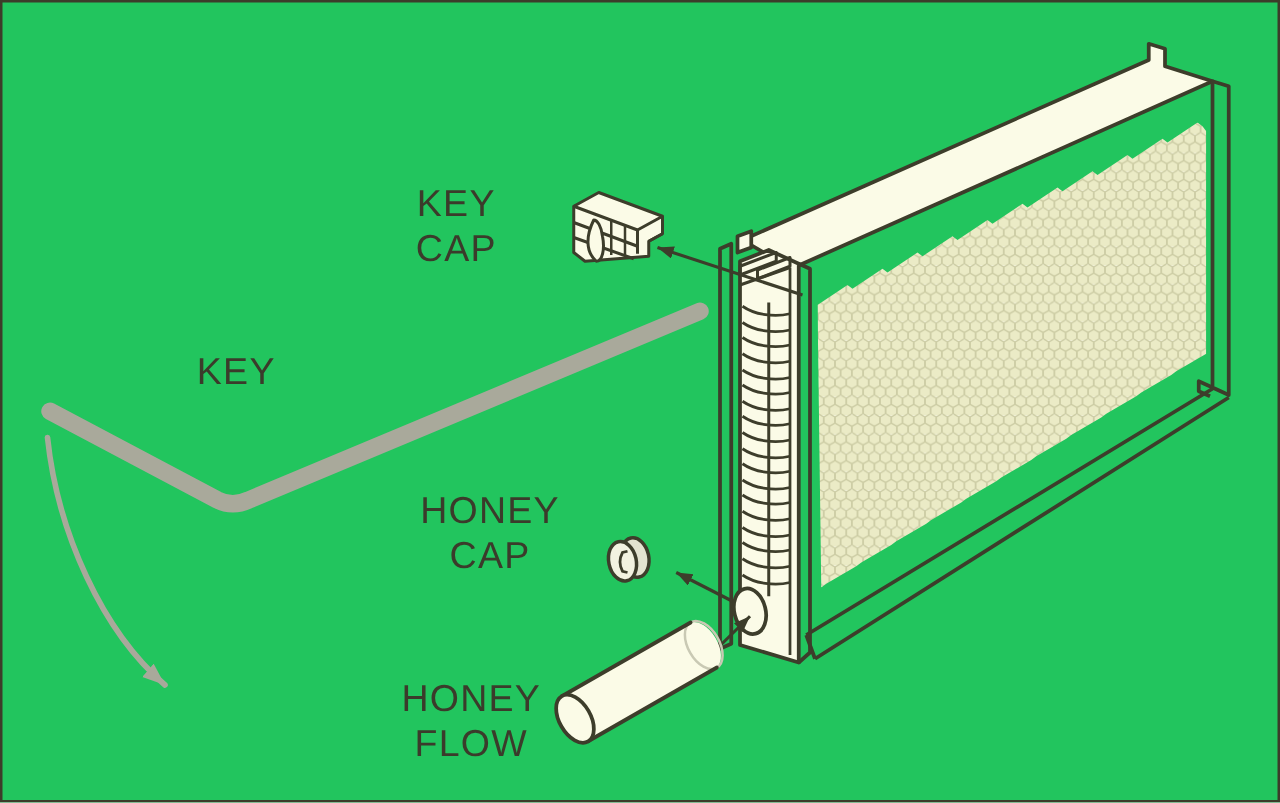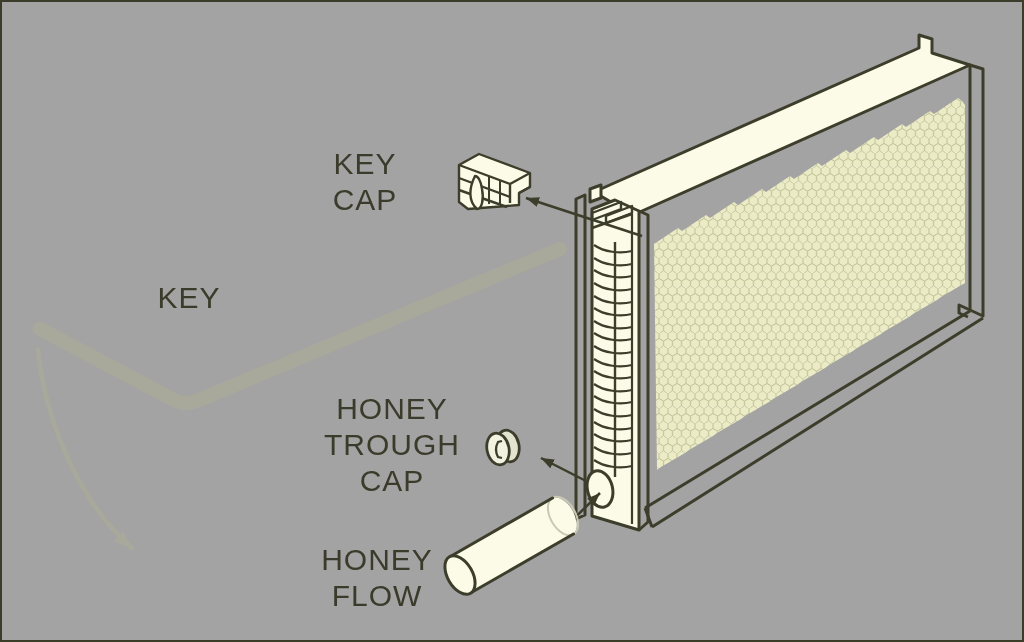--- a/index.html
+++ b/index.html
@@ -1,20 +1,20 @@
 <!DOCTYPE html>
 <html><head>
 <meta charset="utf-8">
 <style>
   html,body{margin:0;padding:0;background:#ffffff;}
   #stage{
     position:relative;
     width:1024px;height:642px;
     box-sizing:border-box;
-    background:#a3a3a3;
+    background:#22c55e;
     border:2px solid #3c3c2a;
     overflow:hidden;
     font-family:"Liberation Sans", sans-serif;
   }
   #art{position:absolute;left:0;top:0;}
   .label{
     position:absolute;
     text-align:center;
     color:#3b3b2b;
     font-size:30px;
@@ -140,21 +140,20 @@
     <span>KEY</span>
     <span>CAP</span>
   </div>
 
   <div class="label" style="left:87px;top:278px;width:200px;">
     <span>KEY</span>
   </div>
 
   <div class="label" style="left:290px;top:389px;width:200px;">
     <span>HONEY</span>
-    <span>TROUGH</span>
     <span>CAP</span>
   </div>
 
   <div class="label" style="left:275px;top:540px;width:200px;">
     <span>HONEY</span>
     <span>FLOW</span>
   </div>
 
 </div>
 

